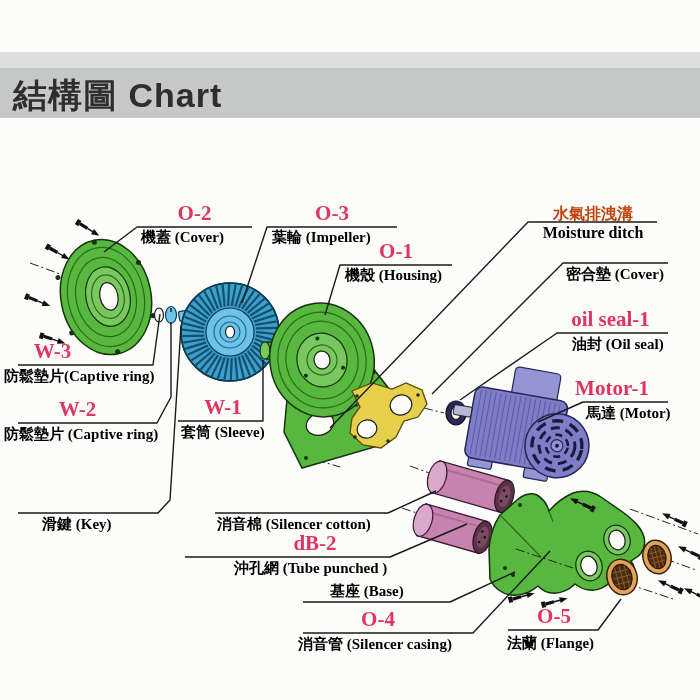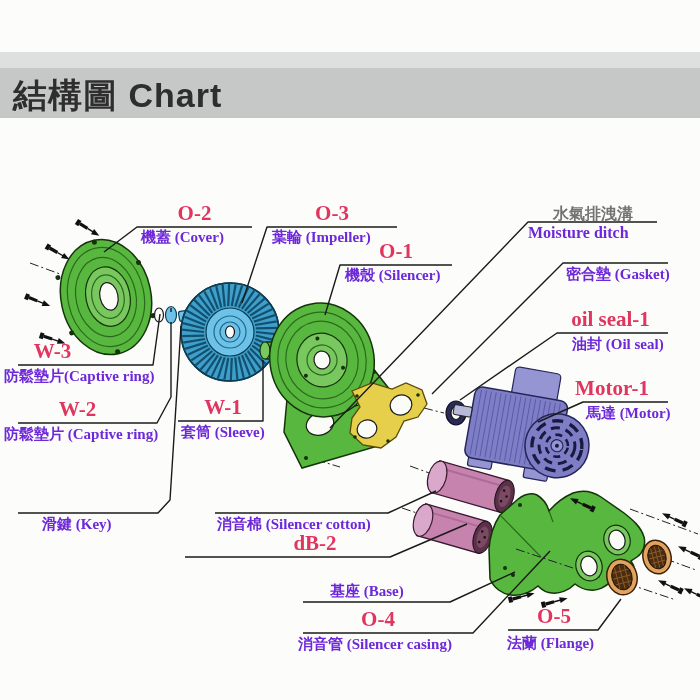--- a/index.html
+++ b/index.html
@@ -6,23 +6,23 @@
   body{width:700px;height:700px;background:#fff;font-family:"Liberation Serif","DejaVu Serif",serif;}
   #page{position:relative;width:700px;height:700px;background:var(--c-bg,#fcfcfa);overflow:hidden;}
   
   .band-light{position:absolute;left:0;top:52px;width:700px;height:16px;background:var(--c-band-light,#dedfdf);}
   .band-main{position:absolute;left:0;top:68px;width:700px;height:50px;background:var(--c-band,#c6c7c7);}
   .page-title{position:absolute;left:13px;top:73px;font-family:"Liberation Sans","DejaVu Sans",sans-serif;
     font-size:34px;font-weight:600;color:var(--c-title,#2e2e2e);letter-spacing:1px;}
   
   .pcode{position:absolute;font-size:21px;font-weight:bold;color:var(--c-red,#e0355f);
     text-align:center;white-space:nowrap;line-height:24px;}
-  .pcode.dark{color:#737373;font-size:16px;font-weight:bold;}
-  .pname{position:absolute;font-size:15px;font-weight:bold;color:#6d28d9;white-space:nowrap;line-height:17px;}
-  .pname.center{text-align:left;}
+  .pcode.dark{color:#c2410c;font-size:16px;font-weight:bold;}
+  .pname{position:absolute;font-size:15px;font-weight:bold;color:#000000;white-space:nowrap;line-height:17px;}
+  .pname.center{text-align:center;}
   svg{position:absolute;left:0;top:0;}
   .ln{stroke:#1a1a1a;stroke-width:1.4;fill:none;stroke-linejoin:round;}
   .dash{stroke:#222;stroke-width:1;fill:none;stroke-dasharray:9 3 2 3;}
   .bolt{fill:#111;stroke:none;}
   .f-green{fill:var(--c-green,#58b73e);stroke:#143309;stroke-width:1.5;}
   .f-green-l{fill:var(--c-green-l,#79c75f);stroke:#143309;stroke-width:1.2;}
   .s-green{fill:none;stroke:#2a6b1a;stroke-width:1.2;}
   .f-blue{fill:var(--c-blue,#3f9fca);stroke:#0d3d52;stroke-width:1.5;}
   .f-blue-l{fill:var(--c-blue-l,#6ec2e8);stroke:#0d3d52;stroke-width:1.2;}
   .f-purple{fill:var(--c-purple,#7e7ec6);stroke:#26265a;stroke-width:1.5;}
@@ -310,23 +310,23 @@
   <div class="pcode" style="left:137px;top:201px;width:115px">O-2</div>
   <div class="pname" style="left:141px;top:229px">機蓋  (Cover)</div>
 
   <div class="pcode" style="left:267px;top:201px;width:130px">O-3</div>
   <div class="pname" style="left:272px;top:229px">葉輪  (Impeller)</div>
 
   <div class="pcode dark" style="left:528px;top:202px;width:130px">水氣排洩溝</div>
   <div class="pname center" style="left:528px;top:224px;width:130px;font-size:16px">Moisture ditch</div>
 
   <div class="pcode" style="left:340px;top:239px;width:112px">O-1</div>
-  <div class="pname" style="left:345px;top:267px">機殼  (Silencer)</div>
-
-  <div class="pname" style="left:566px;top:266px">密合墊  (Gasket)</div>
+  <div class="pname" style="left:345px;top:267px">機殼  (Housing)</div>
+
+  <div class="pname" style="left:566px;top:266px">密合墊  (Cover)</div>
 
   <div class="pcode" style="left:553px;top:307px;width:115px">oil seal-1</div>
   <div class="pname" style="left:572px;top:336px">油封  (Oil seal)</div>
 
   <div class="pcode" style="left:556px;top:376px;width:112px">Motor-1</div>
   <div class="pname" style="left:586px;top:405px">馬達  (Motor)</div>
 
   <div class="pcode" style="left:10px;top:339px;width:85px">W-3</div>
   <div class="pname" style="left:4px;top:368px">防鬆墊片(Captive ring)</div>
 
@@ -334,20 +334,21 @@
   <div class="pname" style="left:4px;top:426px">防鬆墊片  (Captive ring)</div>
 
   <div class="pcode" style="left:183px;top:395px;width:80px">W-1</div>
   <div class="pname" style="left:181px;top:424px">套筒  (Sleeve)</div>
 
   <div class="pname" style="left:42px;top:516px">滑鍵  (Key)</div>
 
   <div class="pname" style="left:217px;top:516px">消音棉  (Silencer cotton)</div>
 
   <div class="pcode" style="left:270px;top:531px;width:90px">dB-2</div>
+  <div class="pname" style="left:234px;top:560px">沖孔網  (Tube punched )</div>
 
   <div class="pname" style="left:330px;top:583px">基座  (Base)</div>
 
   <div class="pcode" style="left:333px;top:607px;width:90px">O-4</div>
   <div class="pname" style="left:298px;top:636px">消音管  (Silencer casing)</div>
 
   <div class="pcode" style="left:510px;top:604px;width:88px">O-5</div>
   <div class="pname" style="left:507px;top:635px">法蘭  (Flange)</div>
 
 </div>

